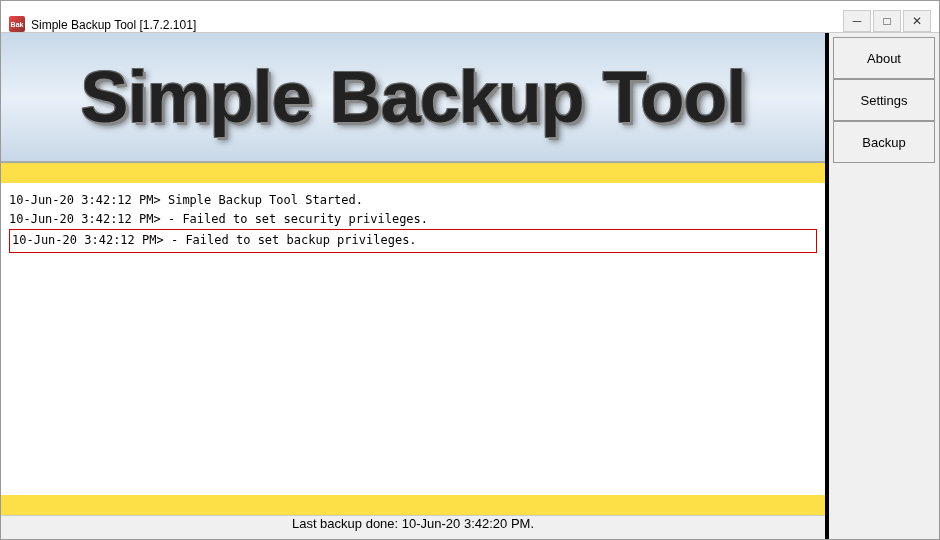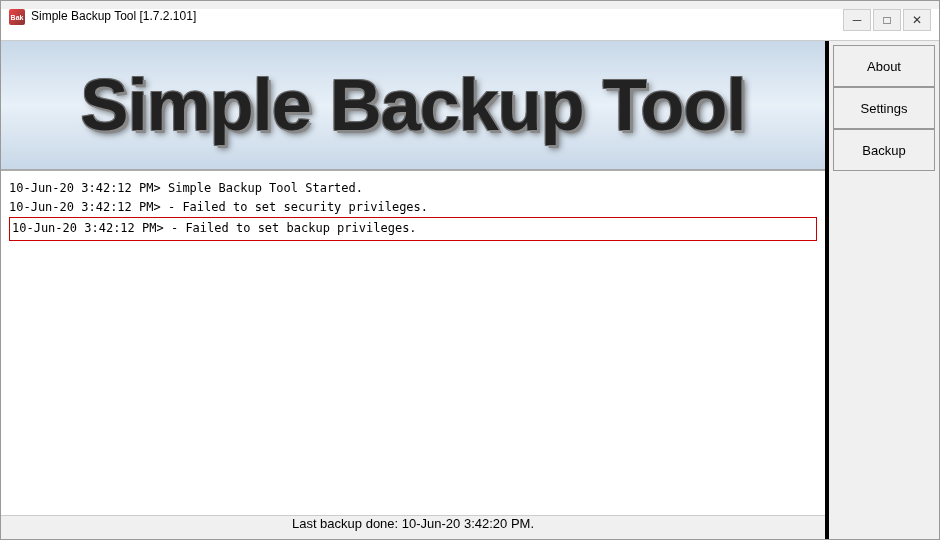--- a/index.html
+++ b/index.html
@@ -22,25 +22,24 @@
       background: #f0f0f0;
       border: 1px solid #999;
       display: flex;
       flex-direction: column;
     }
 
     .title-bar {
       background: #fff;
       height: 32px;
       display: flex;
-      align-items: flex-start;
+      align-items: flex-end;
       padding: 0 8px;
       border-bottom: 1px solid #ccc;
       flex-shrink: 0;
-      margin-top: 8px;
     }
 
     .title-bar-icon {
       width: 16px;
       height: 16px;
       margin-right: 6px;
       background: linear-gradient(135deg, #e44, #833);
       border-radius: 2px;
       display: flex;
       align-items: center;
@@ -81,20 +80,21 @@
       overflow: hidden;
     }
 
     .main-panel {
       flex: 1;
       display: flex;
       flex-direction: column;
       background: #fde047;
       border-right: 4px solid #000;
       position: relative;
+      gap: 20px;
     }
 
     .header-banner {
       background: linear-gradient(180deg, #c8d8e8 0%, #e8f0f8 50%, #c8d8e8 100%);
       height: 130px;
       display: flex;
       align-items: center;
       justify-content: center;
       border-bottom: 2px solid #aaa;
       flex-shrink: 0;

